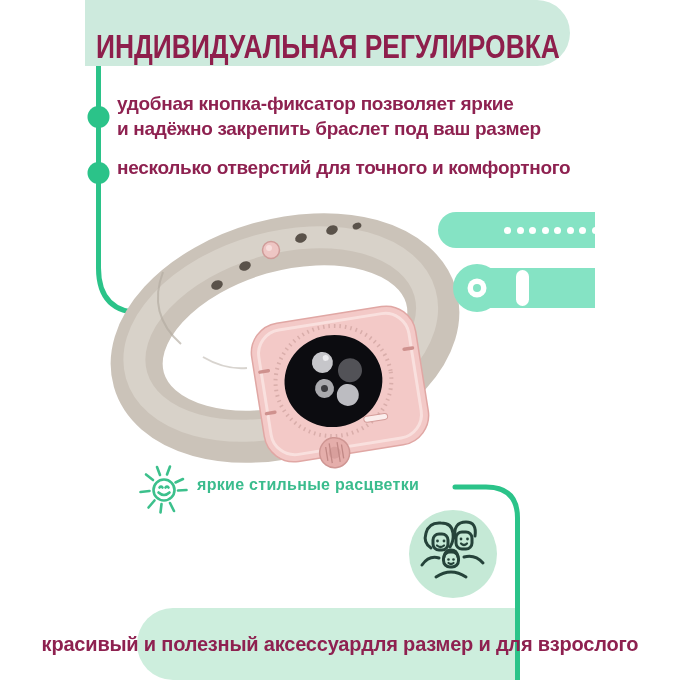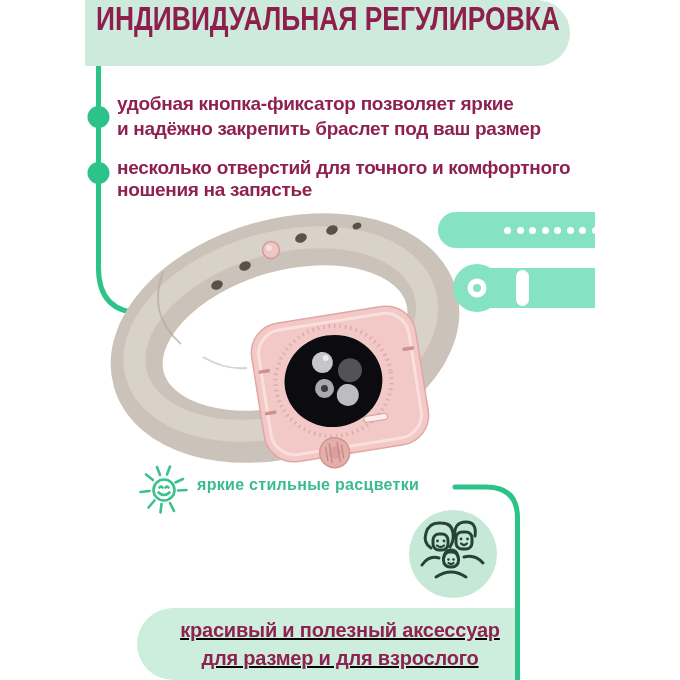--- a/index.html
+++ b/index.html
@@ -4,21 +4,21 @@
 <style>
   html,body{margin:0;padding:0;background:#ffffff;}
   .canvas{
     position:relative;width:680px;height:680px;background:#fff;overflow:hidden;
     font-family:"Liberation Sans",sans-serif;
   }
   .abs{position:absolute;}
   
   .top-banner{
     left:85px;top:0;width:485px;height:66px;background:var(--mint-banner);
-    border-radius:0 33px 33px 0;display:flex;align-items:flex-start;justify-content:center;
+    border-radius:0 33px 33px 0;display:flex;align-items:flex-end;justify-content:center;
   }
   .top-banner .title{
     font-size:33px;font-weight:700;color:var(--title-red);white-space:nowrap;
     transform:scaleX(0.8);letter-spacing:0;
   }
   
   .feature-line{
     left:117px;font-size:19px;font-weight:700;color:var(--dark-red);
     letter-spacing:-0.3px;white-space:nowrap;line-height:24px;
   }
@@ -35,22 +35,22 @@
   .band-holes i{
     position:absolute;top:14.5px;width:7px;height:7px;border-radius:50%;background:#ffffff;
   }
   
   .family-circle{
     left:409px;top:510px;width:88px;height:88px;border-radius:50%;background:var(--family-bg);
   }
   
   .footer-banner{
     left:137px;top:608px;width:378px;height:72px;background:var(--mint-footer);
-    border-radius:36px 0 0 36px;display:flex;flex-direction:column;justify-content:center;
-    align-items:center;padding-left:28px;box-sizing:border-box;text-decoration:underline;
+    border-radius:36px 0 0 36px;display:flex;flex-direction:row;justify-content:center;
+    align-items:center;padding-left:28px;box-sizing:border-box;
   }
   .footer-line{
     font-size:20px;font-weight:700;color:var(--dark-red);line-height:28px;white-space:nowrap;
     letter-spacing:-0.2px;
   }
   .z1{z-index:1}.z2{z-index:2}
 </style>
 </head>
 <body>
 
@@ -63,21 +63,20 @@
     <path d="M 455 487 L 486 487 Q 517.5 487 517.5 518 L 517.5 680" fill="none" stroke="#2bc389" stroke-width="5" stroke-linecap="round"></path>
   </svg>
 
   <div class="abs z2 top-banner">
     <span class="title">ИНДИВИДУАЛЬНАЯ РЕГУЛИРОВКА</span>
   </div>
 
   <div class="abs z2 feature-line" style="top:92px;">удобная кнопка-фиксатор позволяет яркие</div>
   <div class="abs z2 feature-line" style="top:117px;">и надёжно закрепить браслет под ваш размер</div>
   <div class="abs z2 feature-line" style="top:156px;">несколько отверстий для точного и комфортного</div>
-  <div class="abs z2 feature-line" style="top:178px;">ношения на запястье</div>
 
   <svg class="abs z2" style="left:105px;top:192px;width:370px;height:285px;" viewBox="0 0 370 285">
 
     <g transform="rotate(-16 180 146)">
       <ellipse cx="180" cy="146" rx="152" ry="93" fill="none" stroke="#cbc3b9" stroke-width="52"></ellipse>
       <ellipse cx="177" cy="141" rx="150" ry="91" fill="none" stroke="#d8d2c9" stroke-width="22"></ellipse>
       <ellipse cx="182" cy="150" rx="152" ry="93" fill="none" stroke="#b4ac a1" stroke-width="0"></ellipse>
     </g>
 
     <path d="M 58 80 Q 42 122 76 152" fill="none" stroke="#b2aa9f" stroke-width="2" opacity="0.65"></path>

